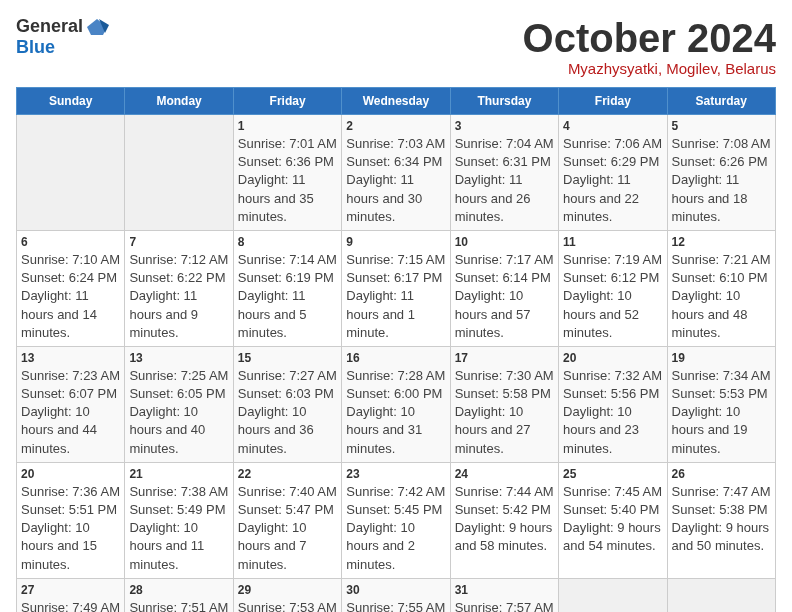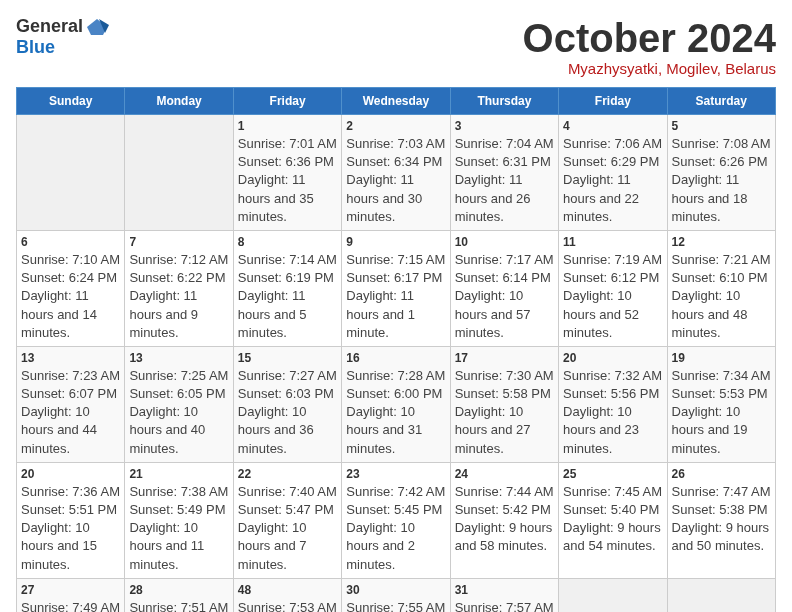--- a/index.html
+++ b/index.html
@@ -243,21 +243,21 @@
       <tr>
         <td>
           <span class="day-num">27</span>
         <div class="day-info">Sunrise: 7:49 AM<br>Sunset: 5:36 PM<br>Daylight: 9 hours and 46 minutes.</div>
         </td>
         <td>
           <span class="day-num">28</span>
         <div class="day-info">Sunrise: 7:51 AM<br>Sunset: 5:34 PM<br>Daylight: 9 hours and 42 minutes.</div>
         </td>
         <td>
-          <span class="day-num">48</span>
+          <span class="day-num">29</span>
         <div class="day-info">Sunrise: 7:53 AM<br>Sunset: 5:32 PM<br>Daylight: 9 hours and 38 minutes.</div>
         </td>
         <td>
           <span class="day-num">30</span>
         <div class="day-info">Sunrise: 7:55 AM<br>Sunset: 5:30 PM<br>Daylight: 9 hours and 34 minutes.</div>
         </td>
         <td>
           <span class="day-num">31</span>
         <div class="day-info">Sunrise: 7:57 AM<br>Sunset: 5:28 PM<br>Daylight: 9 hours and 30 minutes.</div>
         </td>

